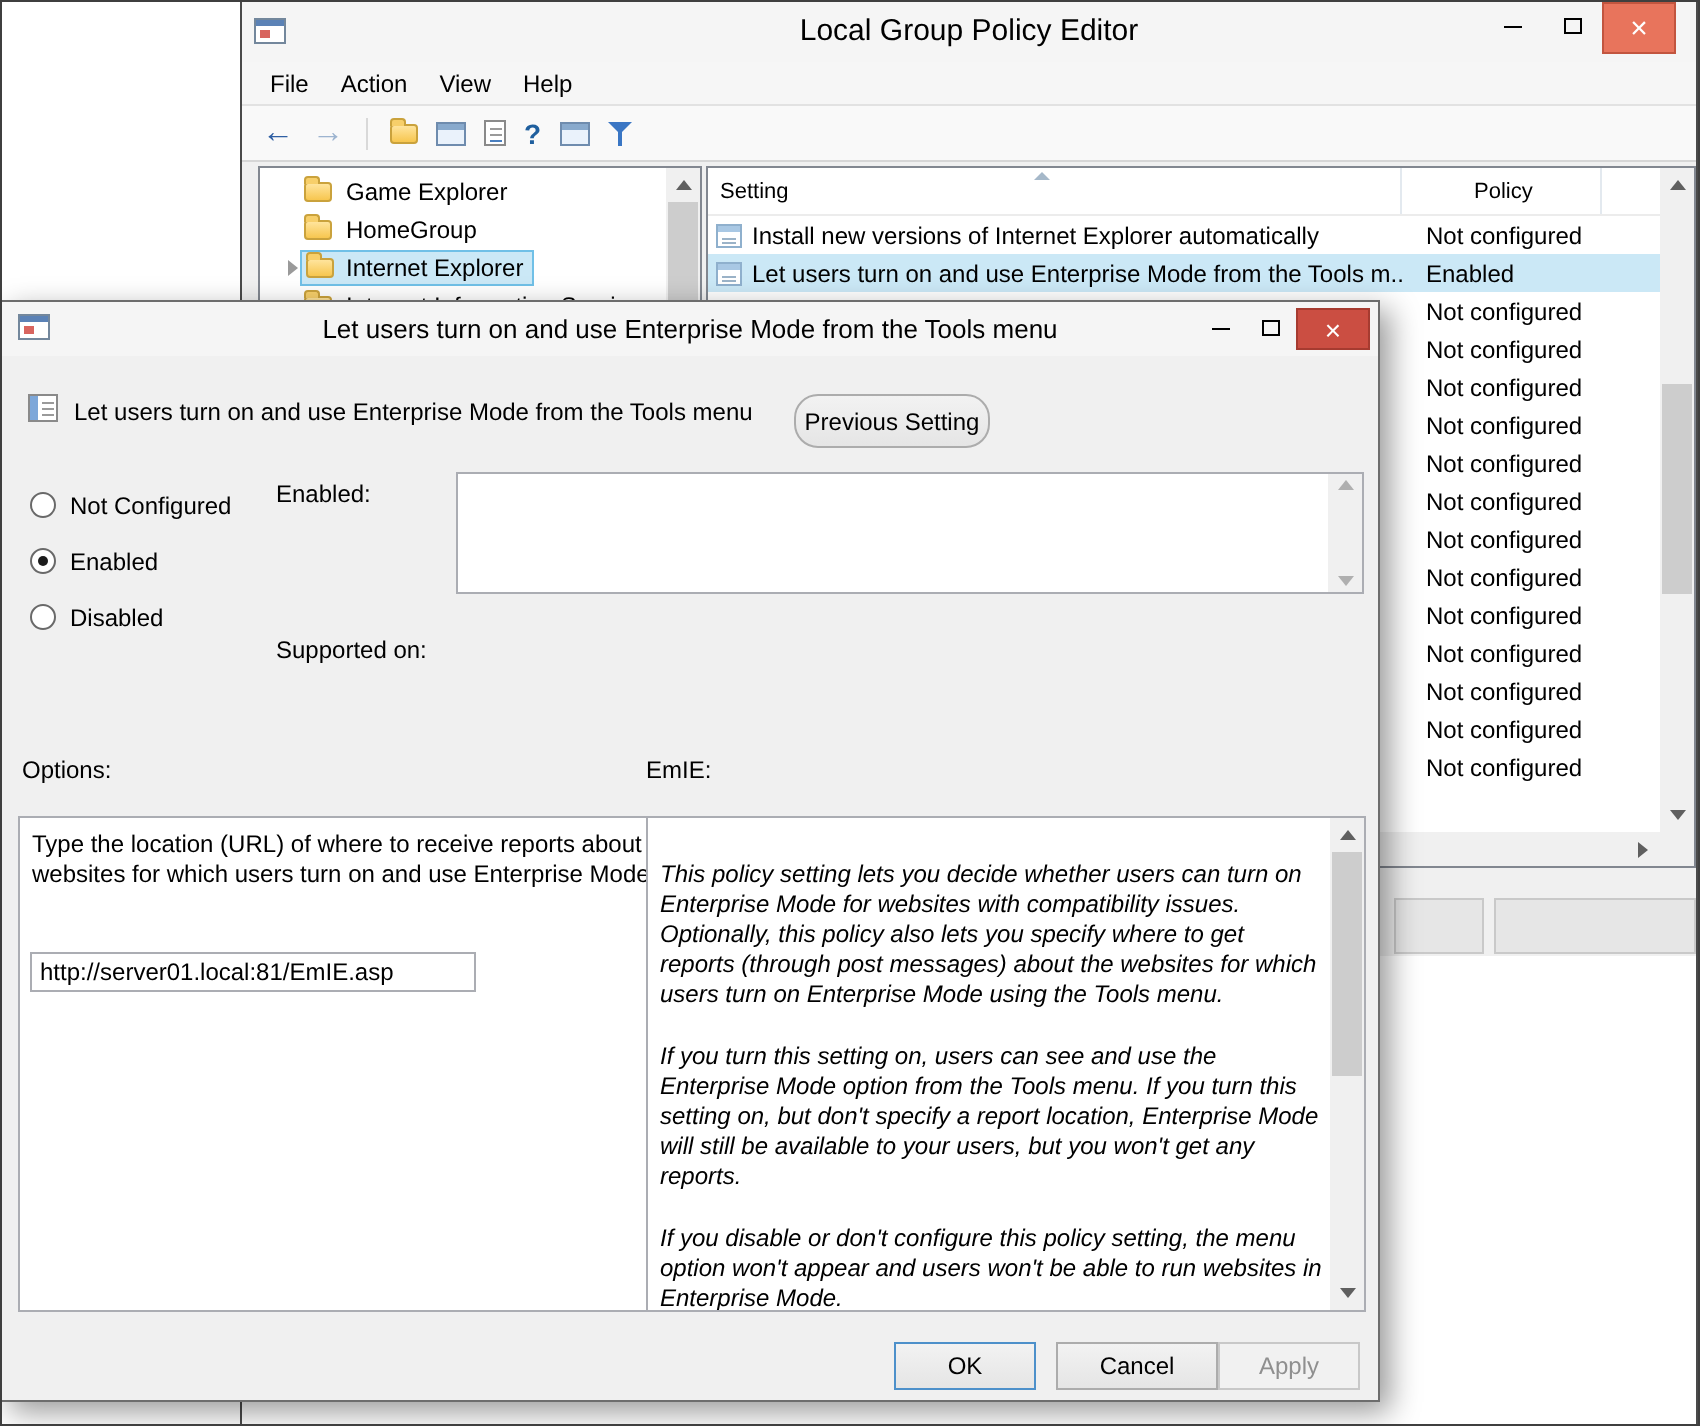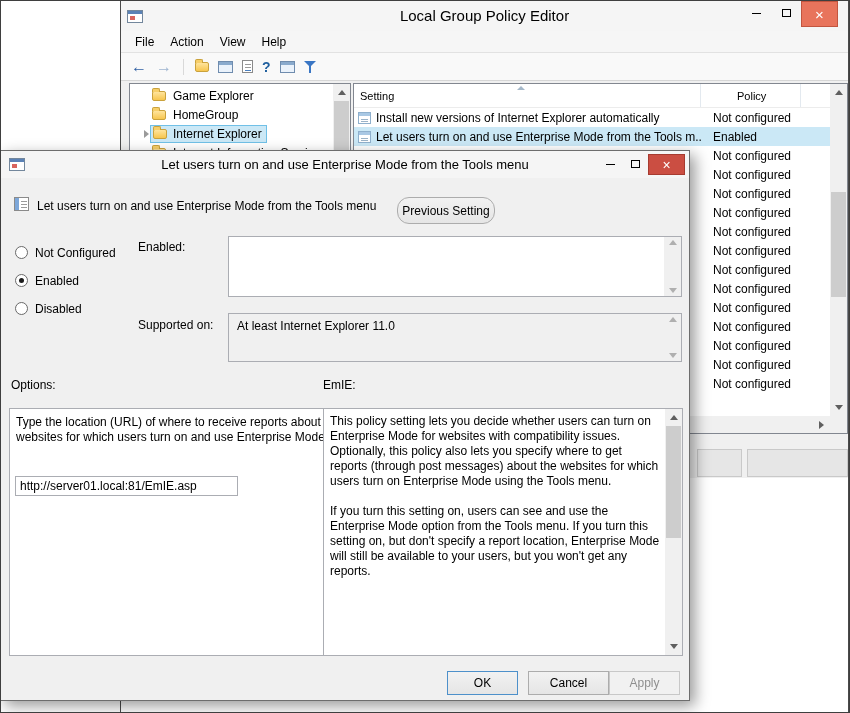--- a/index.html
+++ b/index.html
@@ -107,21 +107,21 @@
   .radio.checked::after { content:""; position:absolute; left:3px; top:3px; width:5px; height:5px; border-radius:50%; background:#1b1b1b; }
   .flabel { position:absolute; font-size:12px; }
   .txtbox { position:absolute; border:1px solid #abadb3; background:#fff; }
   .txtbox.gray { background:#f0f0f0; }
   .mini-scroll { position:absolute; right:0; top:0; bottom:0; width:17px; background:#f0f0f0; display:flex; flex-direction:column; justify-content:space-between; align-items:center; padding:3px 0; }
   .supp-text { position:absolute; left:8px; top:5px; font-size:12px; }
   .panel { position:absolute; background:#fff; border:1px solid #abadb3; }
   .opt-text { margin:6px 12px 0 6px; font-size:12px; line-height:15px; }
   .url-input { position:absolute; left:5px; top:67px; width:223px; height:20px; border:1px solid #abadb3; font-size:12px; padding:1px 4px; font-family:"Liberation Sans","DejaVu Sans",sans-serif; background:#fff; }
   .help-text { position:absolute; left:0; top:0; right:17px; bottom:0; padding:5px 4px 0 6px; font-size:12px; line-height:15px; overflow:hidden; }
-  .help-text p { margin:0 0 15px 0; }
+  .help-text p { margin:16px 0 15px 0;font-style:italic; }
   .help-scroll { position:absolute; right:0; top:0; bottom:0; width:17px; background:#f0f0f0; }
 </style>
 </head>
 <body>
 
 <div class="screen">
 
   <div class="gpedit">
 
     <div class="gp-titlebar">
@@ -335,40 +335,34 @@
 
     <div class="flabel" style="left:137px; top:89px;">Enabled:</div>
     <div class="txtbox" style="left:227px; top:85px; width:454px; height:61px;">
       <div class="mini-scroll">
         <span class="tri-up tri-dim"></span>
         <span class="tri-down tri-dim"></span>
       </div>
     </div>
 
     <div class="flabel" style="left:137px; top:167px;">Supported on:</div>
-    <div class="txtbox gray" style="left:227px; top:162px; width:454px; height:49px;">
-      <div class="supp-text">At least Internet Explorer 11.0</div>
-      <div class="mini-scroll">
-        <span class="tri-up tri-dim"></span>
-        <span class="tri-down tri-dim"></span>
-      </div>
-    </div>
 
     <div class="flabel" style="left:10px; top:227px;">Options:</div>
     <div class="flabel" style="left:322px; top:227px;">EmIE:</div>
 
     <div class="panel" style="left:8px; top:257px; width:350px; height:248px;">
       <div class="opt-text">Type the location (URL) of where to receive reports about the websites for which users turn on and use Enterprise Mode</div>
       <input class="url-input" value="http://server01.local:81/EmIE.asp" style="">
     </div>
 
     <div class="panel" style="left:322px; top:257px; width:360px; height:248px;">
       <div class="help-text">
         <p>This policy setting lets you decide whether users can turn on Enterprise Mode for websites with compatibility issues. Optionally, this policy also lets you specify where to get reports (through post messages) about the websites for which users turn on Enterprise Mode using the Tools menu.</p>
         <p>If you turn this setting on, users can see and use the Enterprise Mode option from the Tools menu. If you turn this setting on, but don't specify a report location, Enterprise Mode will still be available to your users, but you won't get any reports.</p>
+        <p>If you disable or don't configure this policy setting, the menu option won't appear and users won't be able to run websites in Enterprise Mode.</p>
       </div>
       <div class="help-scroll">
         <div class="sbtn" style="position:absolute; top:0; left:0;">
             <span class="tri-up"></span>
           </div>
         <div class="thumb" style="top:17px; height:112px;"></div>
         <div class="sbtn" style="position:absolute; bottom:0; left:0;">
             <span class="tri-down"></span>
           </div>
       </div>

